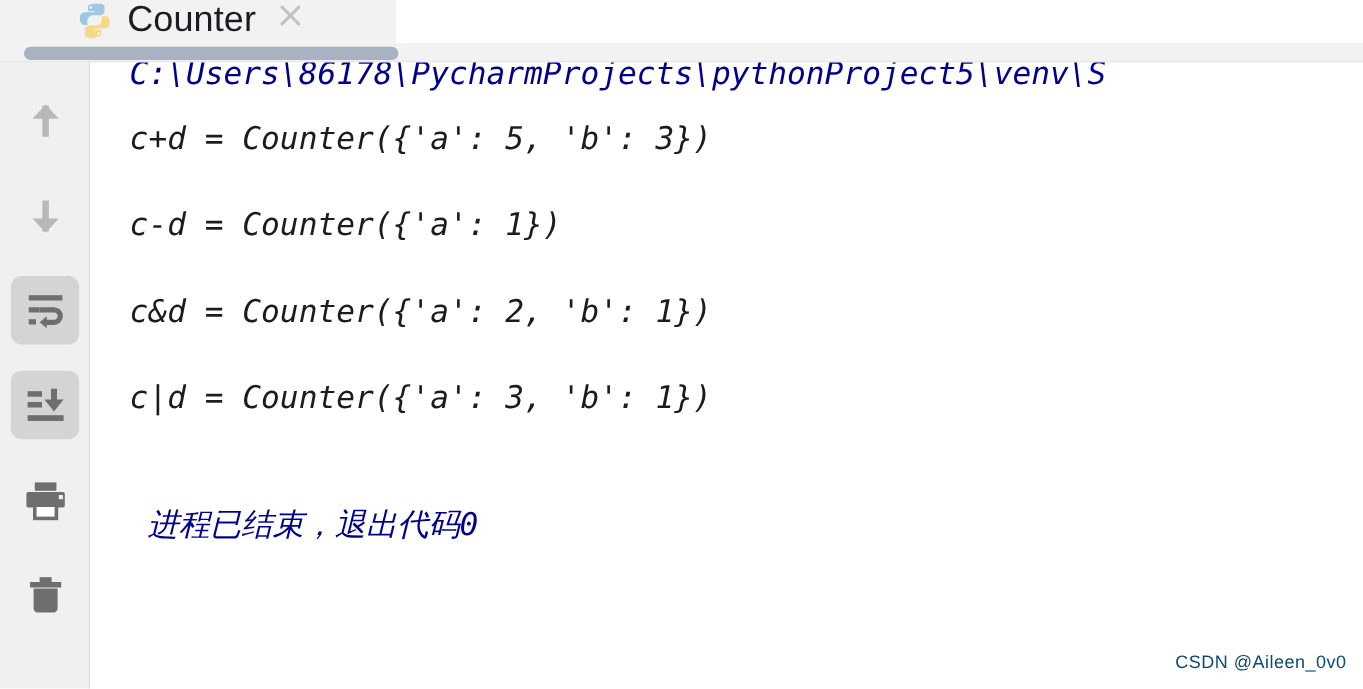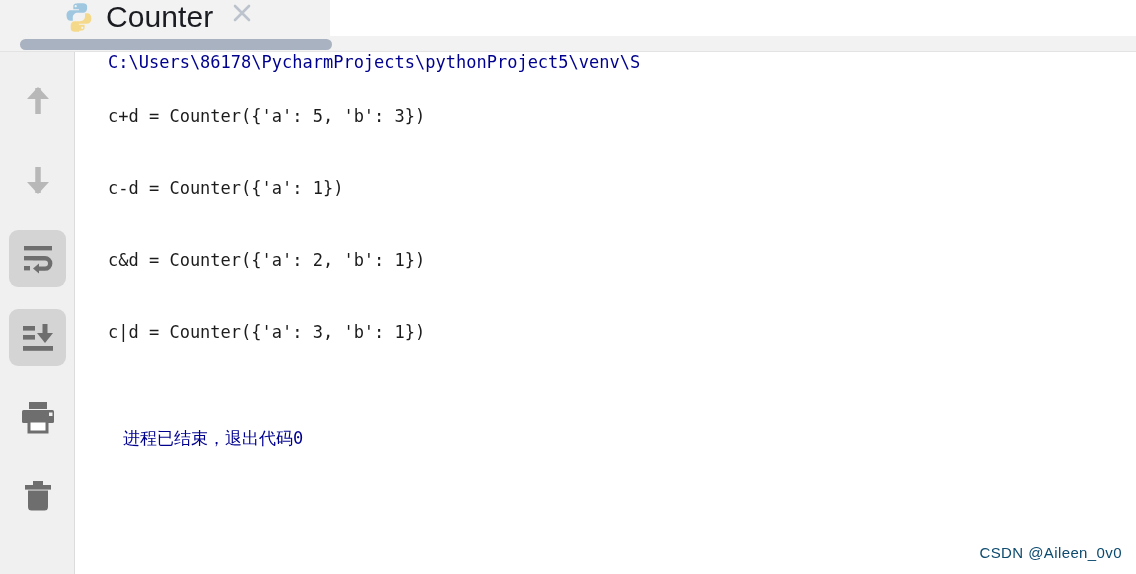--- a/index.html
+++ b/index.html
@@ -122,27 +122,28 @@
     background: #ffffff;
     overflow: hidden;
   }
   .console-lines {
     position: absolute;
     left: 0; top: 0;
     padding-left: 32px;
   }
   .cline {
     font-family: "DejaVu Sans Mono", "Liberation Mono", monospace;
-    font-size: 17px;
+    font-size: 26px;
     line-height: 36px;
     white-space: pre;
     color: #1c1c1c;
     height: 72px;
     display: flex;
     align-items: center;
+    font-style: italic;
   }
   .cline.link {
     color: #00008f;
     cursor: pointer;
   }
   .cline.path-top {
     height: 34px;
     align-items: flex-end;
     margin-top: -6px;
   }

